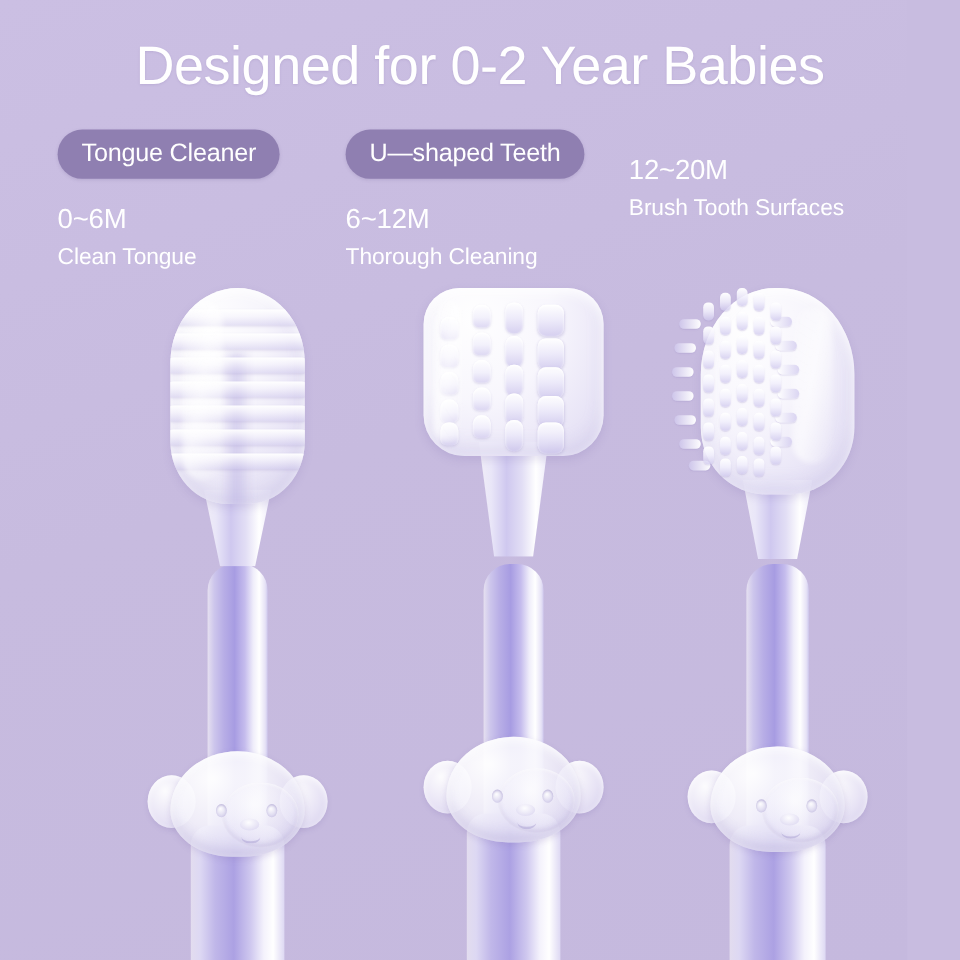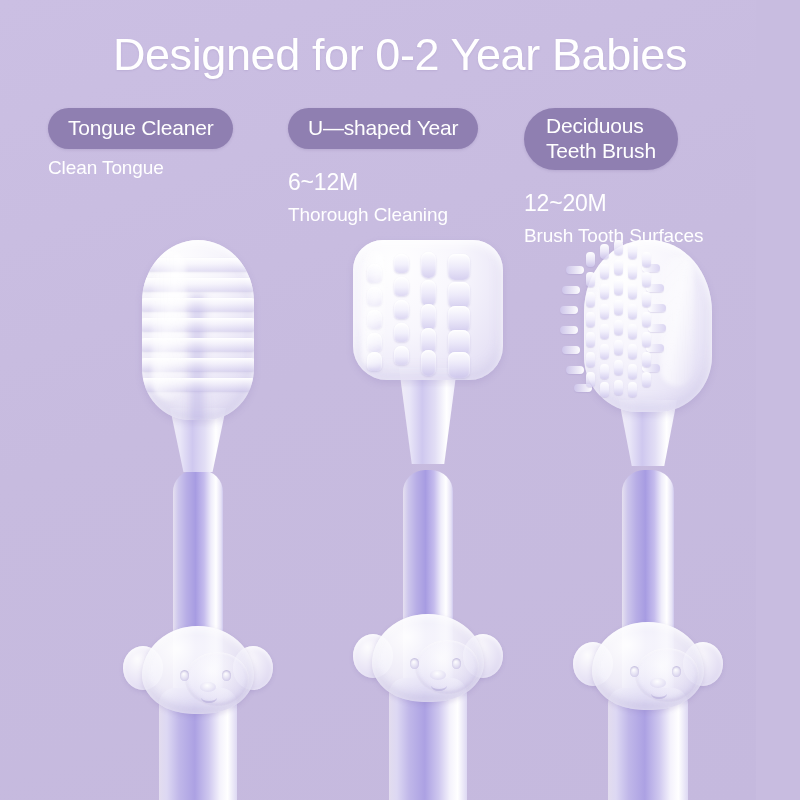--- a/index.html
+++ b/index.html
@@ -250,36 +250,33 @@
 <body>
 
 <div id="stage">
 
   <div class="title">Designed for 0-2 Year Babies</div>
 
   <div class="col col-1">
     <div class="badge">
       <span class="ln">Tongue Cleaner</span>
     </div>
+    <div class="age">0~6M</div>
     <div class="desc">Clean Tongue</div>
   </div>
 
   <div class="col col-2">
     <div class="badge">
-      <span class="ln">U—shaped Year</span>
+      <span class="ln">U—shaped Teeth</span>
     </div>
     <div class="age">6~12M</div>
     <div class="desc">Thorough Cleaning</div>
   </div>
 
   <div class="col col-3">
-    <div class="badge two-line">
-      <span class="ln">Deciduous</span>
-      <span class="ln">Teeth Brush</span>
-    </div>
     <div class="age">12~20M</div>
     <div class="desc">Brush Tooth Surfaces</div>
   </div>
 
   <div class="brush b1">
     <div class="handle"></div>
     <div class="handle-low"></div>
     <div class="neck" style="width:56px;height:64px;top:168px;border-radius:0 0 12px 12px;
                 clip-path:polygon(0% 0%,100% 0%,76% 100%,24% 100%);"></div>
     <div class="head1">

